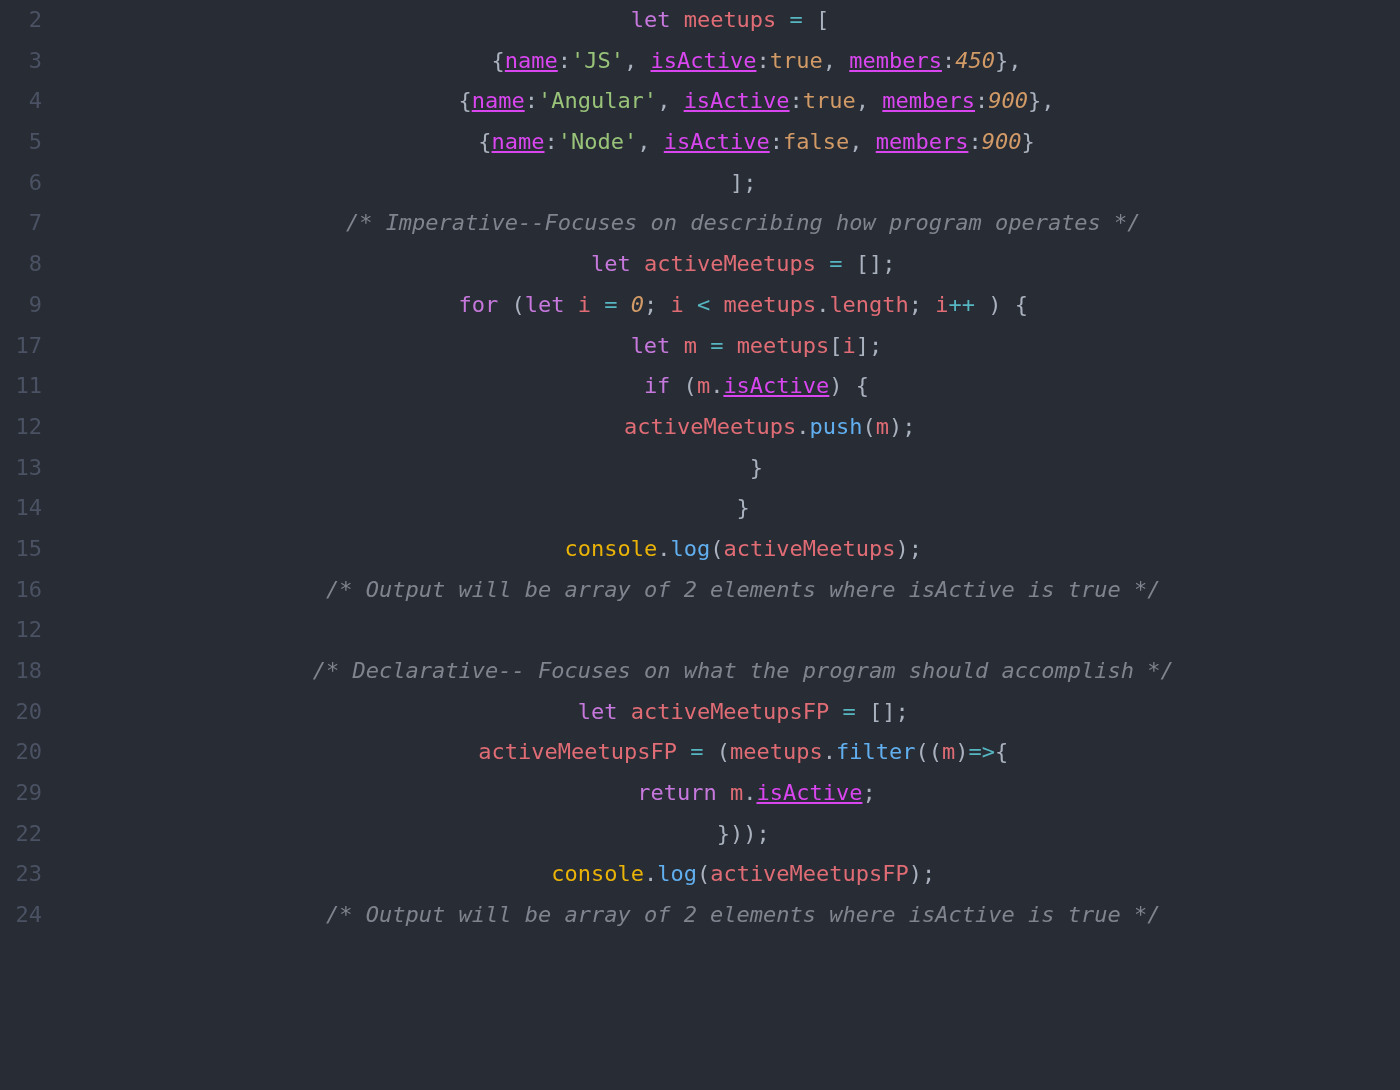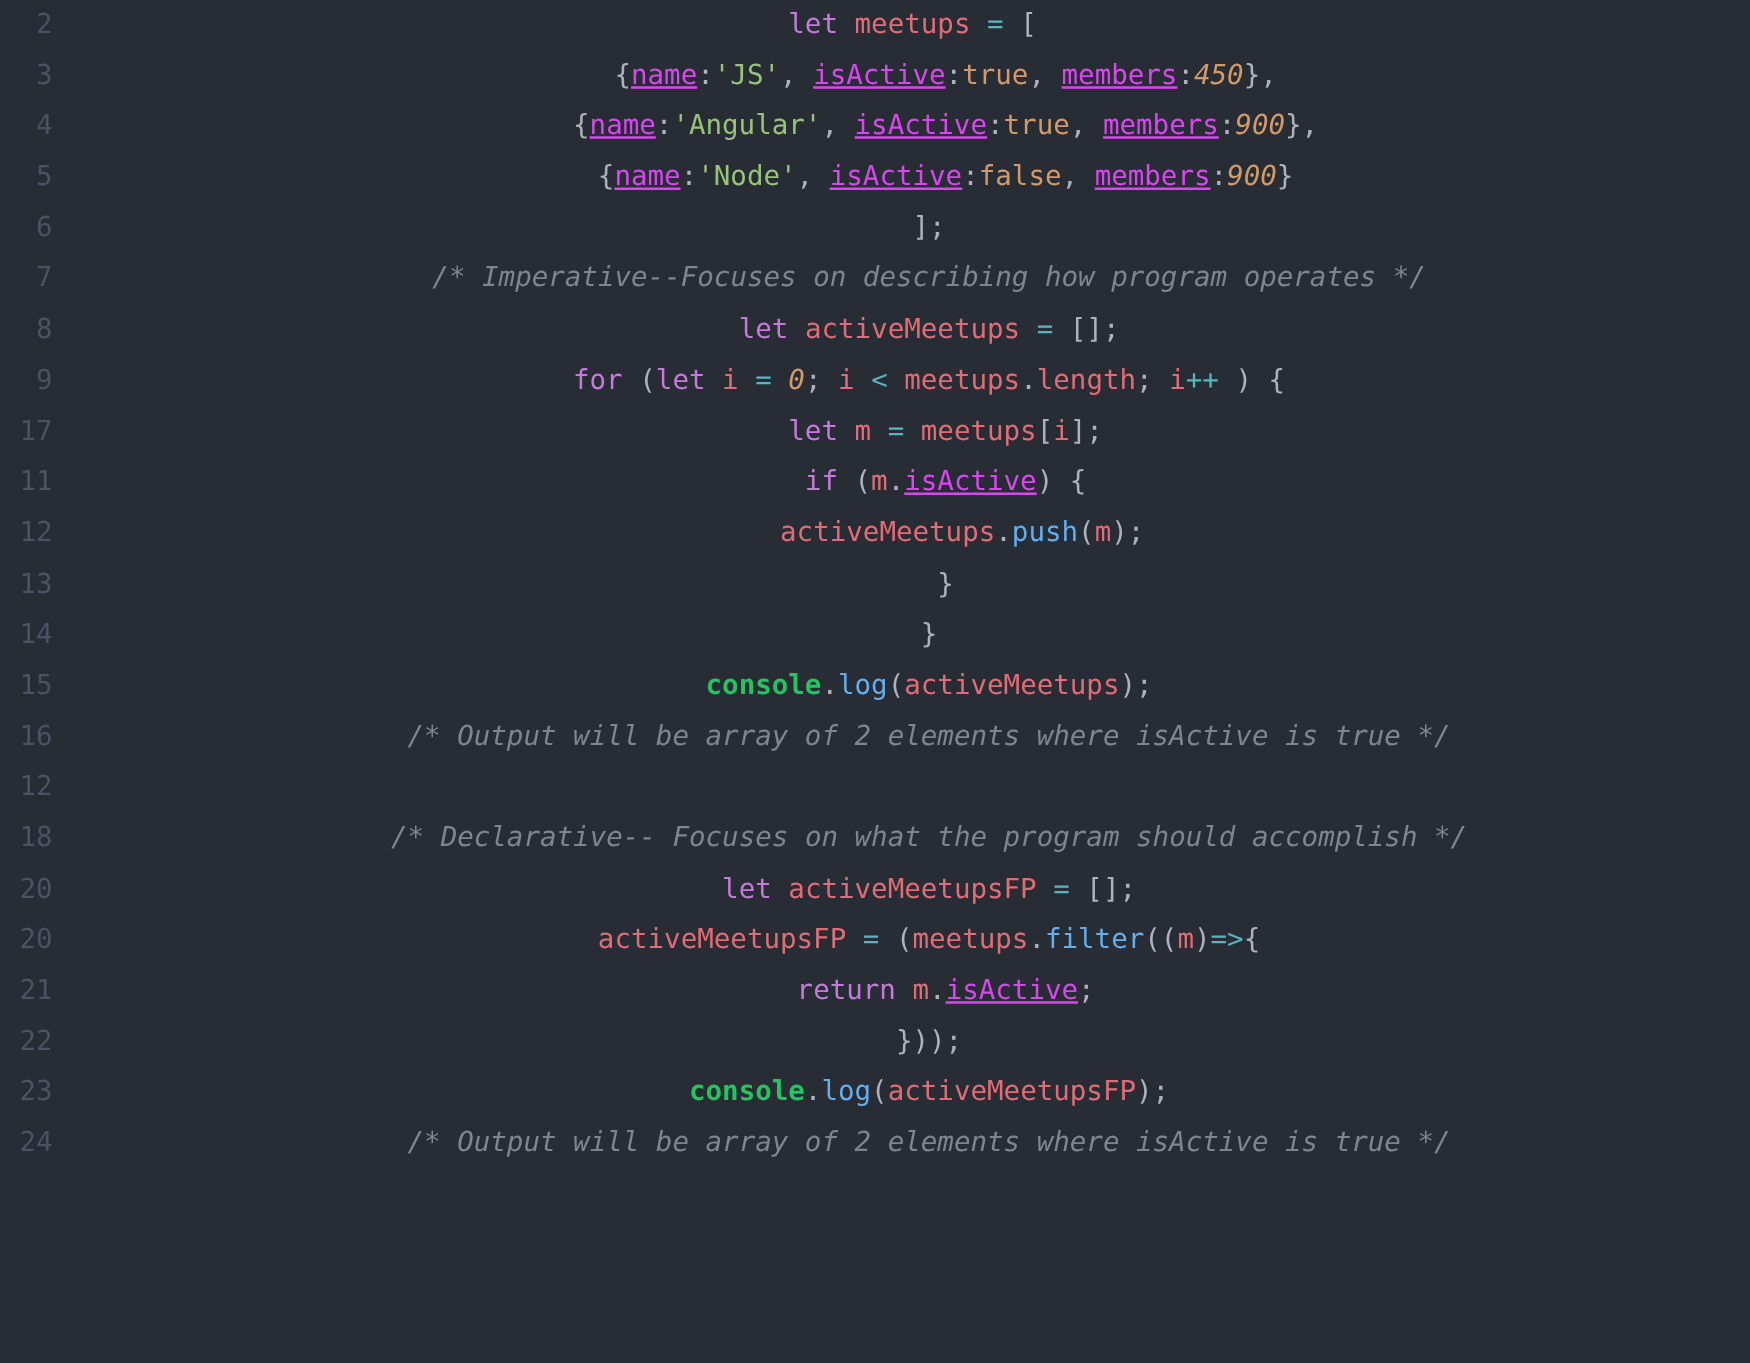--- a/index.html
+++ b/index.html
@@ -39,21 +39,21 @@
     display: block;
     height: 40.7px;
     line-height: 40.7px;
     text-align: center;
   }
 
   
   .kw   { color: #c678dd; }          
   .def  { color: #abb2bf; }          
   .var  { color: #e06c75; }          
-  .varb { color: #22c55e; font-weight: bold; }          
+  .varb { color: #eab308; }          
   .prop { color: #d946ef; text-decoration: underline; }          
   .str  { color: #98c379; }          
   .num  { color: #d19a66; font-style: italic; }          
   .bool { color: #d19a66; }          
   .fn   { color: #61afef; }          
   .op   { color: #56b6c2; }          
   .cmt  { color: #7f848e; font-style: italic; }          
   .pun  { color: #abb2bf; }          
   .len  { color: #e06c75; }          
 </style>
@@ -74,19 +74,19 @@
       <span class="ln">11</span>
       <span class="ln">12</span>
       <span class="ln">13</span>
       <span class="ln">14</span>
       <span class="ln">15</span>
       <span class="ln">16</span>
       <span class="ln">12</span>
       <span class="ln">18</span>
       <span class="ln">20</span>
       <span class="ln">20</span>
-      <span class="ln">21</span>
+      <span class="ln">29</span>
       <span class="ln">22</span>
       <span class="ln">23</span>
       <span class="ln">24</span>
     </div>
   <div class="code"><span class="line"><span class="kw">let</span><span class="def"> </span><span class="var">meetups</span><span class="def"> </span><span class="op">=</span><span class="def"> [</span></span><span class="line"><span class="def">    {</span><span class="prop">name</span><span class="pun">:</span><span class="str">'JS'</span><span class="pun">, </span><span class="prop">isActive</span><span class="pun">:</span><span class="bool">true</span><span class="pun">, </span><span class="prop">members</span><span class="pun">:</span><span class="num">450</span><span class="pun">},</span></span><span class="line"><span class="def">    {</span><span class="prop">name</span><span class="pun">:</span><span class="str">'Angular'</span><span class="pun">, </span><span class="prop">isActive</span><span class="pun">:</span><span class="bool">true</span><span class="pun">, </span><span class="prop">members</span><span class="pun">:</span><span class="num">900</span><span class="pun">},</span></span><span class="line"><span class="def">    {</span><span class="prop">name</span><span class="pun">:</span><span class="str">'Node'</span><span class="pun">, </span><span class="prop">isActive</span><span class="pun">:</span><span class="bool">false</span><span class="pun">, </span><span class="prop">members</span><span class="pun">:</span><span class="num">900</span><span class="pun">}</span></span><span class="line"><span class="pun">  ];</span></span><span class="line"><span class="def">  </span><span class="cmt">/* Imperative--Focuses on describing how program operates */</span></span><span class="line"><span class="def">  </span><span class="kw">let</span><span class="def"> </span><span class="var">activeMeetups</span><span class="def"> </span><span class="op">=</span><span class="pun"> [];</span></span><span class="line"><span class="def">  </span><span class="kw">for</span><span class="pun"> (</span><span class="kw">let</span><span class="def"> </span><span class="var">i</span><span class="def"> </span><span class="op">=</span><span class="def"> </span><span class="num">0</span><span class="pun">; </span><span class="var">i</span><span class="def"> </span><span class="op">&lt;</span><span class="def"> </span><span class="var">meetups</span><span class="pun">.</span><span class="len">length</span><span class="pun">; </span><span class="var">i</span><span class="op">++</span><span class="pun"> ) {</span></span><span class="line"><span class="def">    </span><span class="kw">let</span><span class="def"> </span><span class="var">m</span><span class="def"> </span><span class="op">=</span><span class="def"> </span><span class="var">meetups</span><span class="pun">[</span><span class="var">i</span><span class="pun">];</span></span><span class="line"><span class="def">    </span><span class="kw">if</span><span class="pun"> (</span><span class="var">m</span><span class="pun">.</span><span class="prop">isActive</span><span class="pun">) {</span></span><span class="line"><span class="def">      </span><span class="var">activeMeetups</span><span class="pun">.</span><span class="fn">push</span><span class="pun">(</span><span class="var">m</span><span class="pun">);</span></span><span class="line"><span class="pun">    }</span></span><span class="line"><span class="pun">  }</span></span><span class="line"><span class="def">  </span><span class="varb">console</span><span class="pun">.</span><span class="fn">log</span><span class="pun">(</span><span class="var">activeMeetups</span><span class="pun">);</span></span><span class="line"><span class="def">  </span><span class="cmt">/* Output will be array of 2 elements where isActive is true */</span></span><span class="line"><span class="def"> </span></span><span class="line"><span class="def">  </span><span class="cmt">/* Declarative-- Focuses on what the program should accomplish */</span></span><span class="line"><span class="def">  </span><span class="kw">let</span><span class="def"> </span><span class="var">activeMeetupsFP</span><span class="def"> </span><span class="op">=</span><span class="pun"> [];</span></span><span class="line"><span class="def">  </span><span class="var">activeMeetupsFP</span><span class="def"> </span><span class="op">=</span><span class="pun"> (</span><span class="var">meetups</span><span class="pun">.</span><span class="fn">filter</span><span class="pun">((</span><span class="var">m</span><span class="pun">)</span><span class="op">=&gt;</span><span class="pun">{</span></span><span class="line"><span class="def">    </span><span class="kw">return</span><span class="def"> </span><span class="var">m</span><span class="pun">.</span><span class="prop">isActive</span><span class="pun">;</span></span><span class="line"><span class="pun">  }));</span></span><span class="line"><span class="def">  </span><span class="varb">console</span><span class="pun">.</span><span class="fn">log</span><span class="pun">(</span><span class="var">activeMeetupsFP</span><span class="pun">);</span></span><span class="line"><span class="def">  </span><span class="cmt">/* Output will be array of 2 elements where isActive is true */</span></span></div>
 </div>
 
 </body></html>

